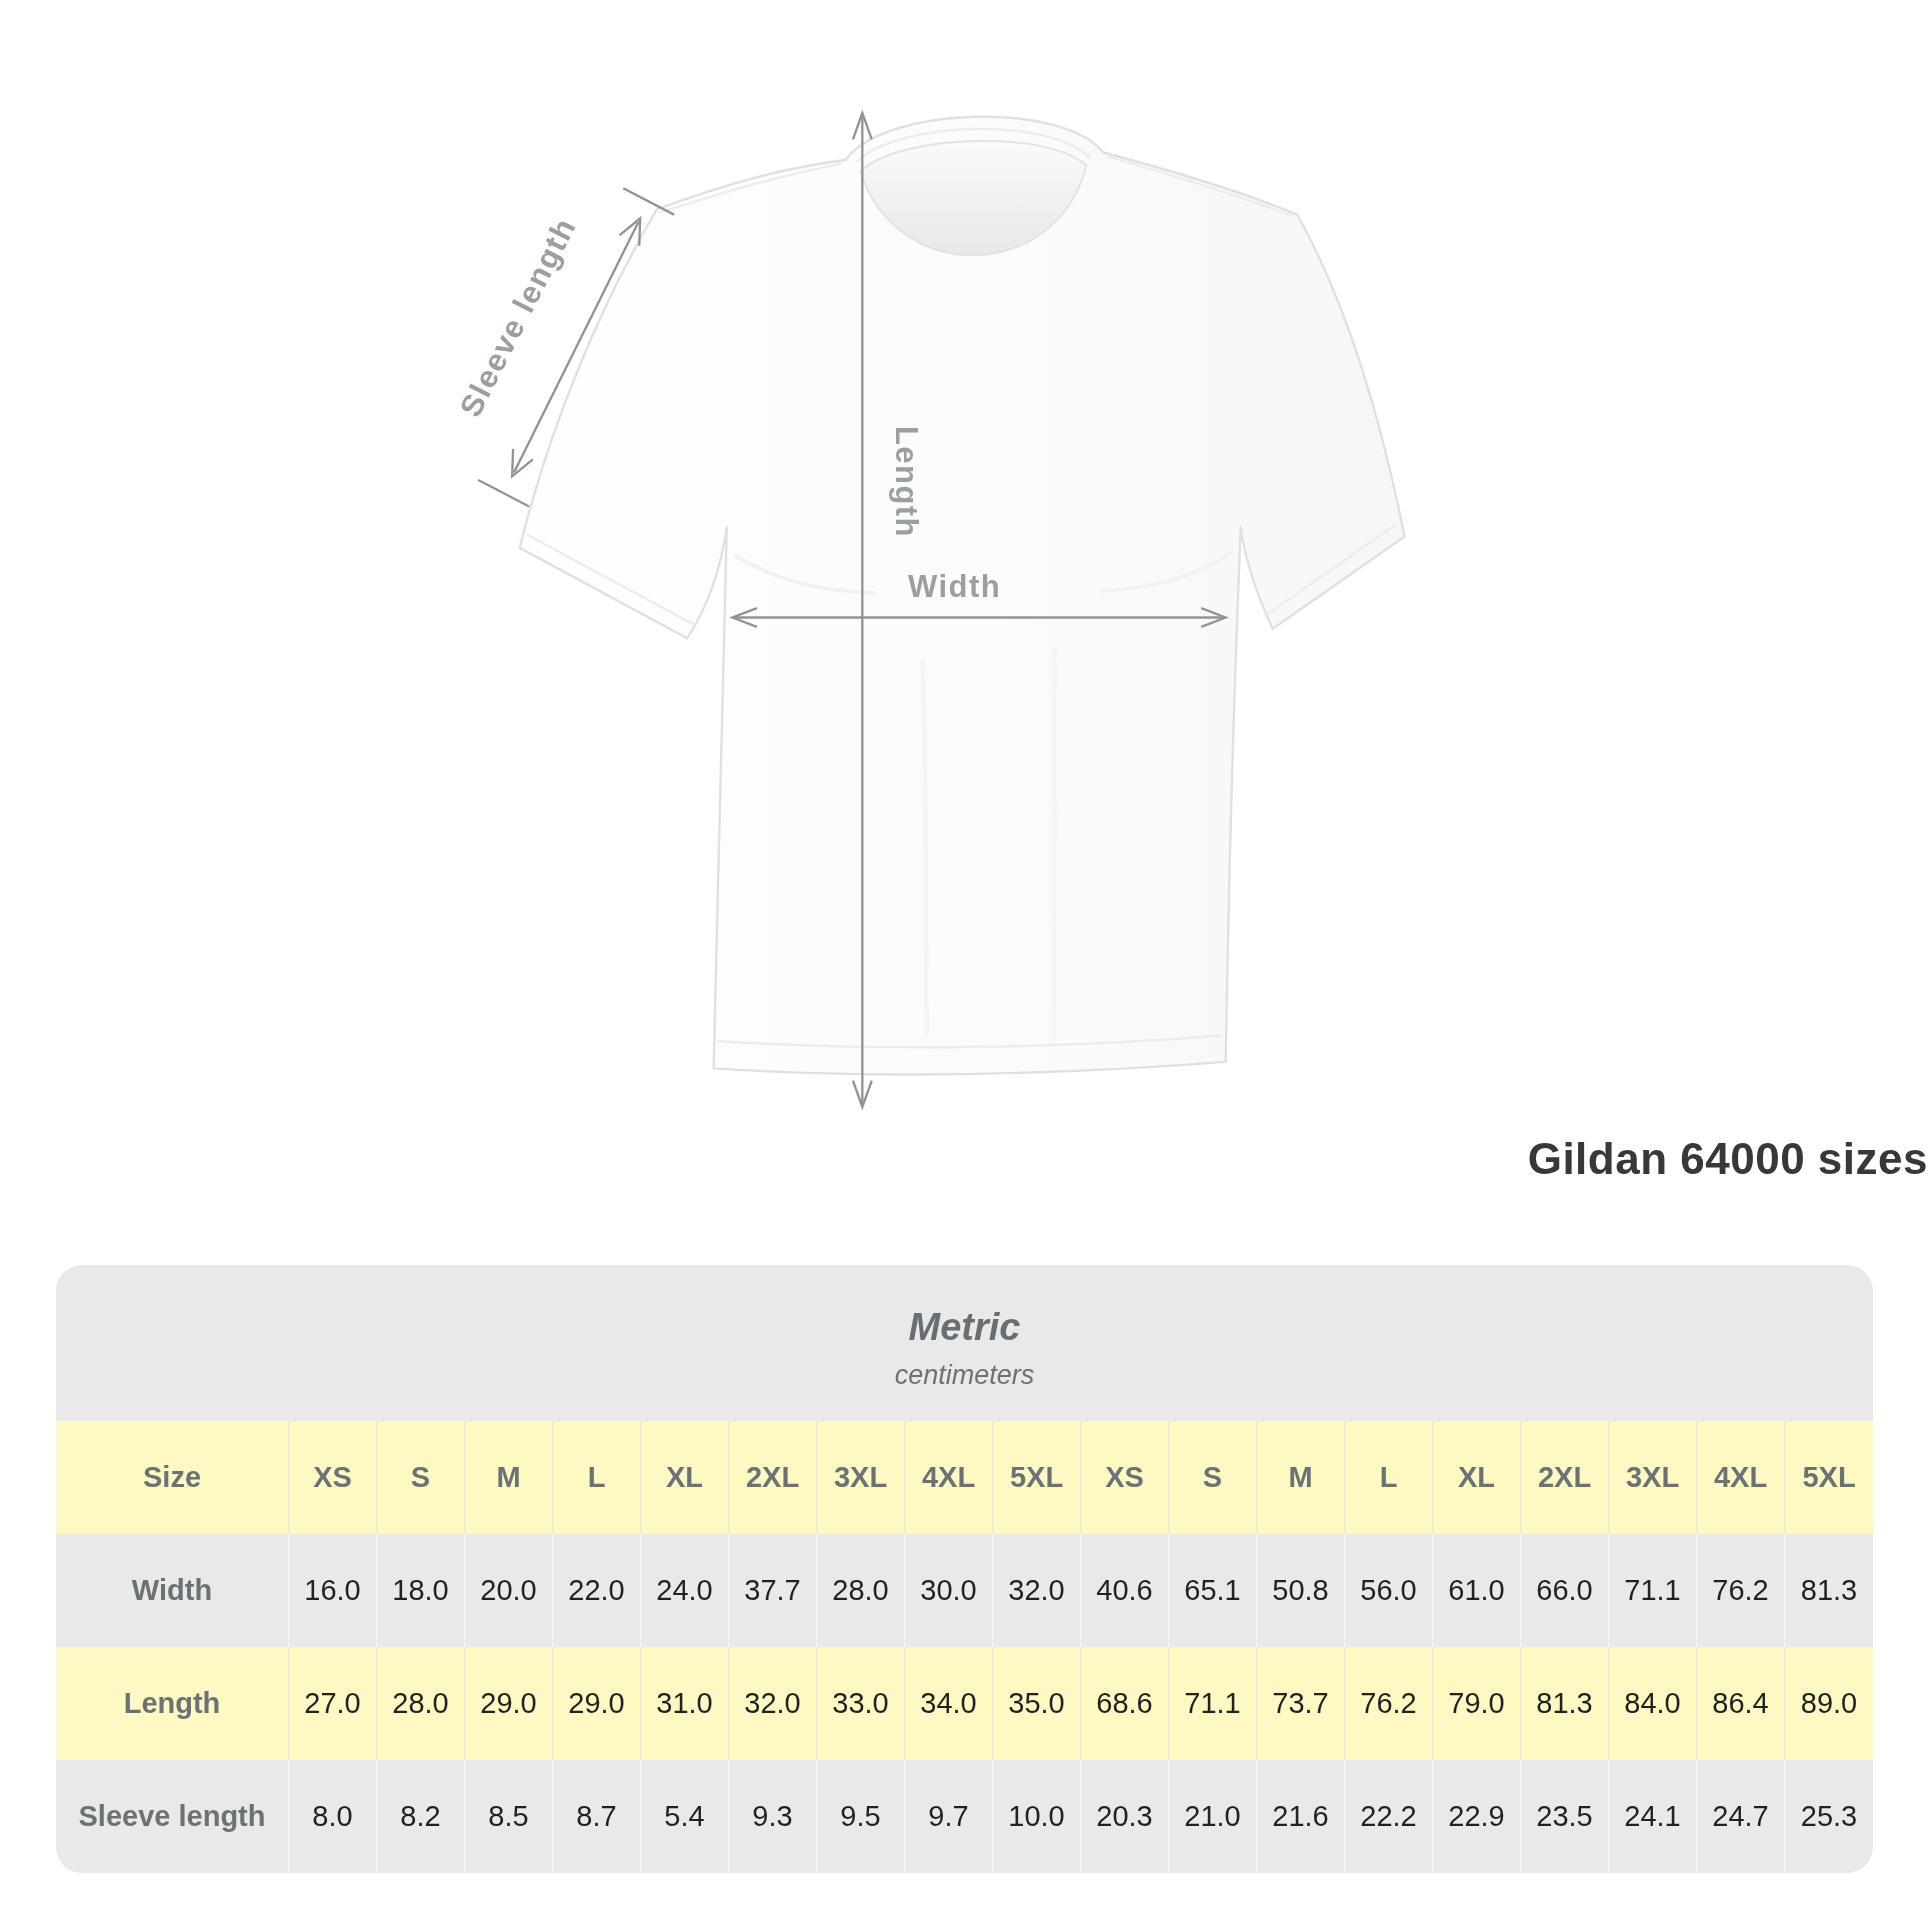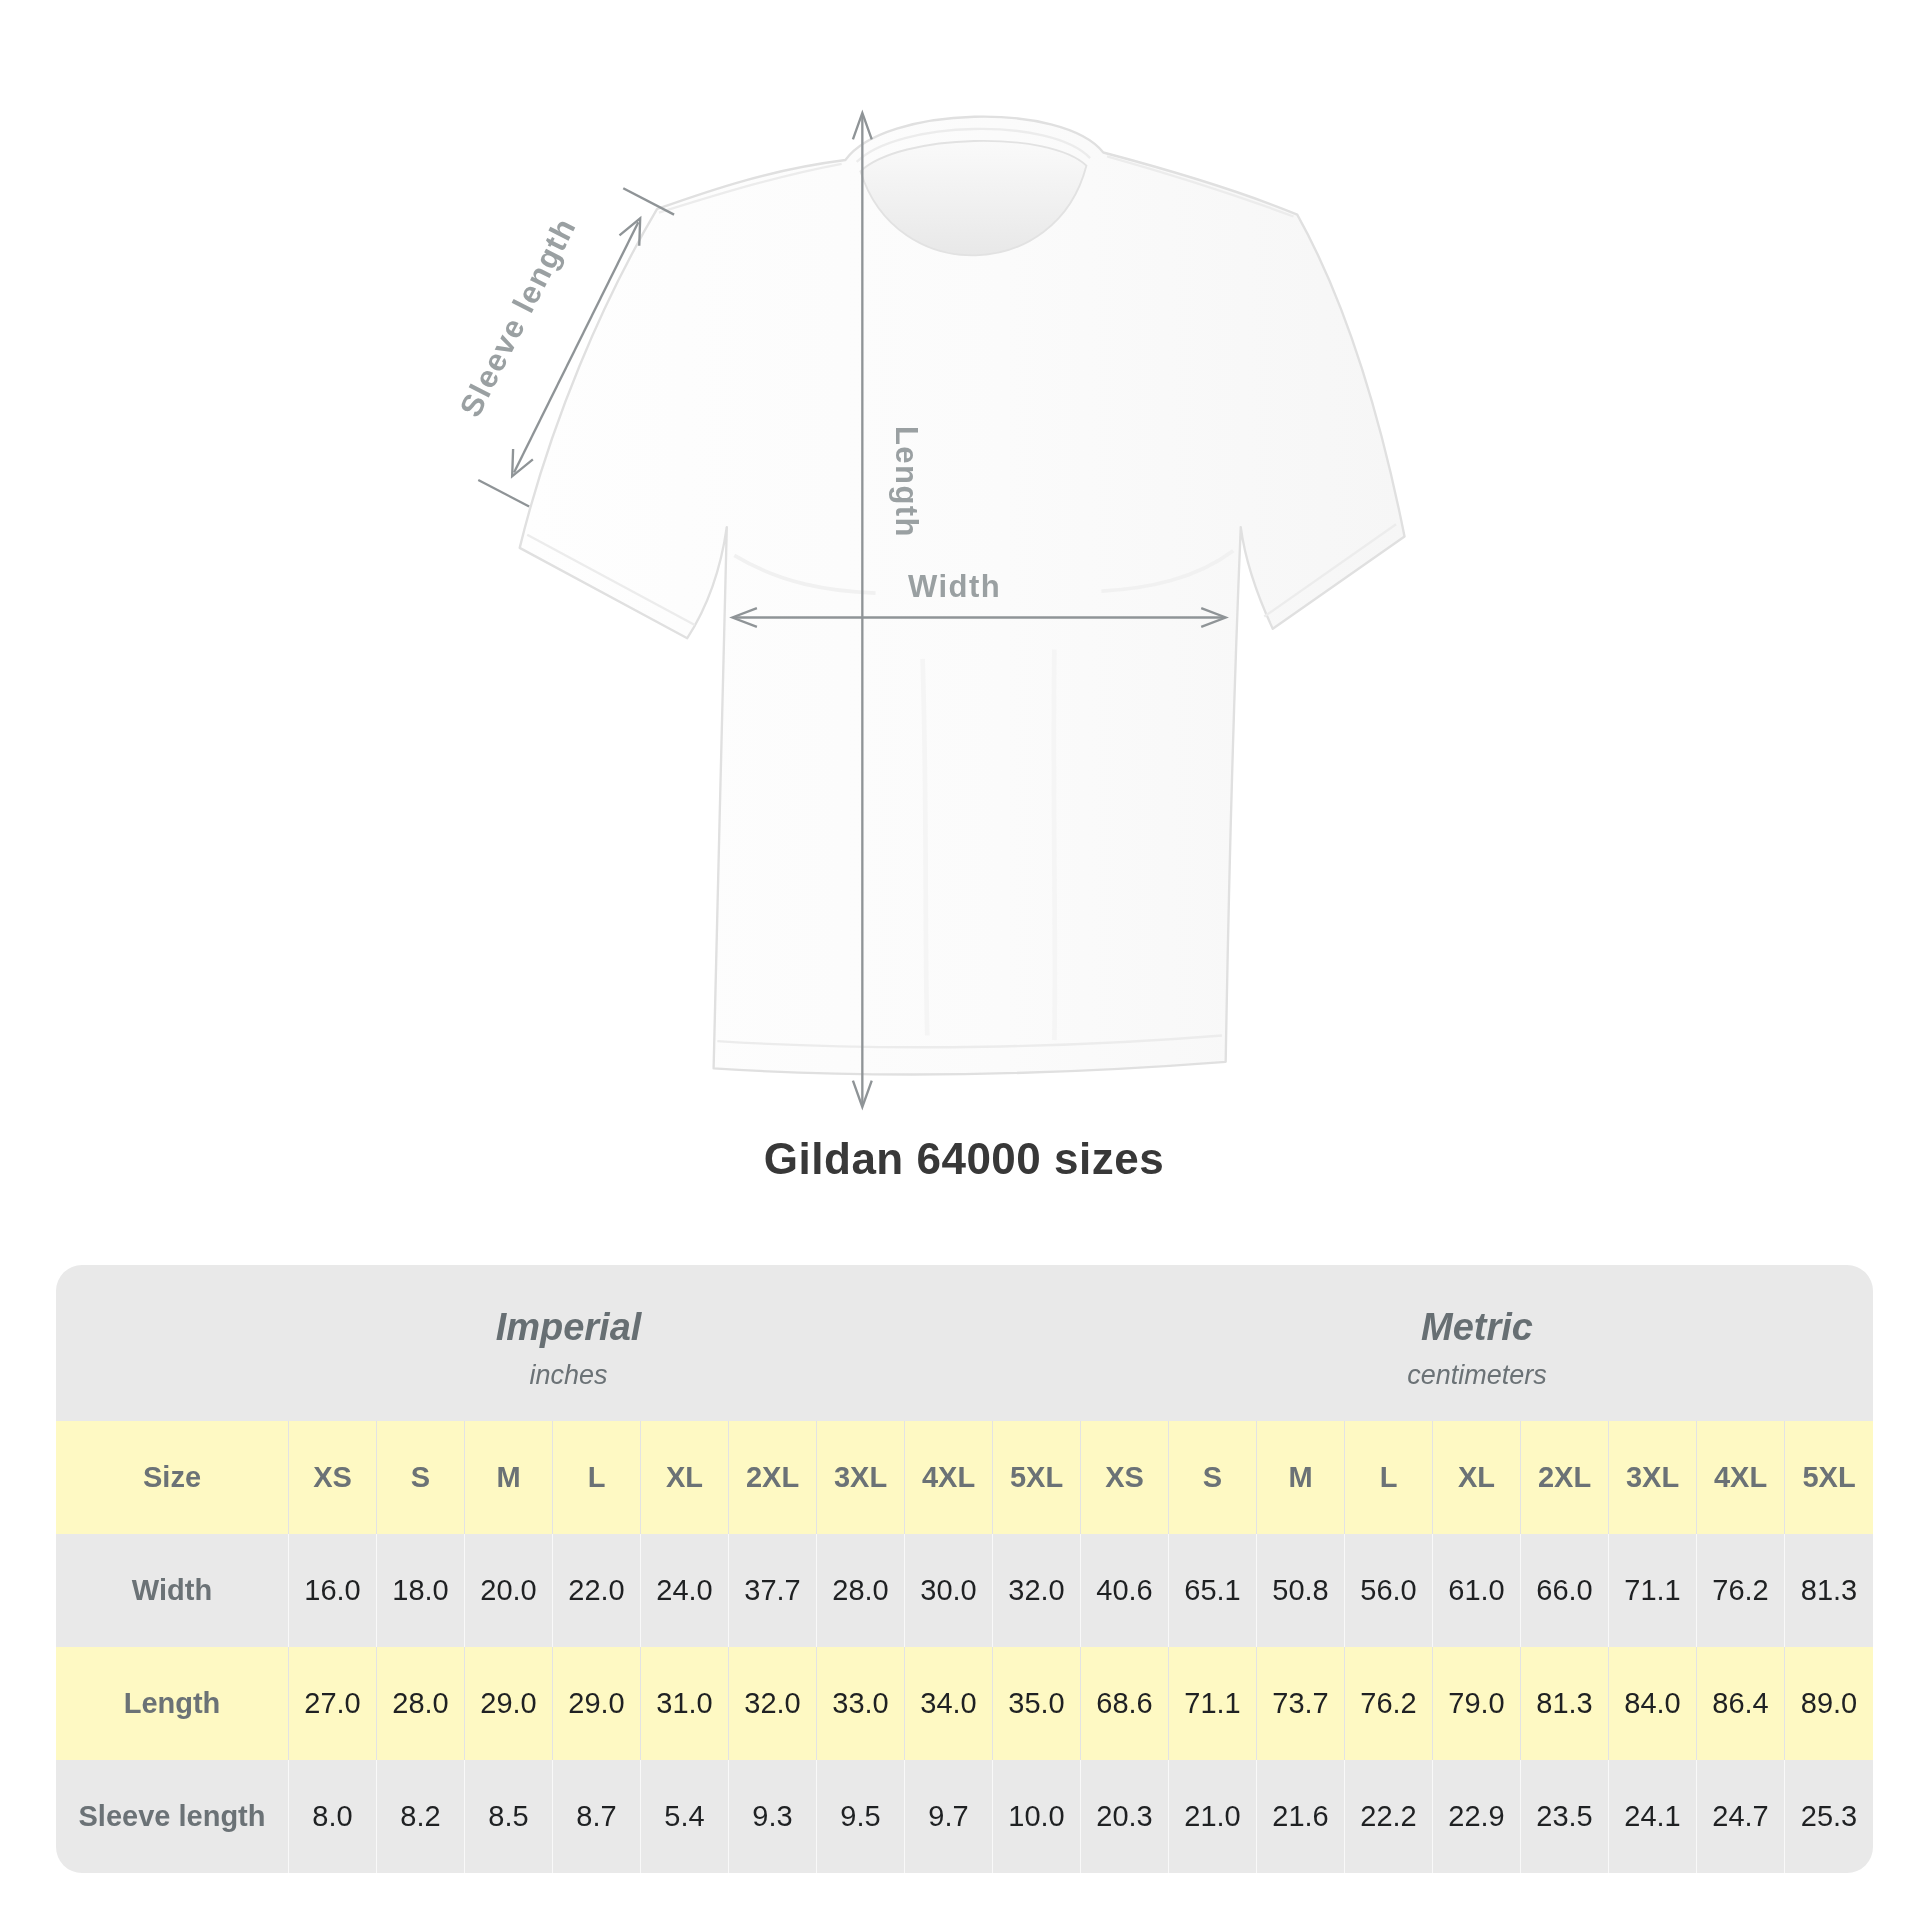--- a/index.html
+++ b/index.html
@@ -4,21 +4,21 @@
 <style>
   html,body { margin:0; padding:0; background:#ffffff; }
   .stage {
     position:relative; width:1928px; height:1928px; background:#ffffff;
     font-family:"Liberation Sans", sans-serif; overflow:hidden;
   }
   .shirt-svg { position:absolute; left:0; top:0; }
 
   .page-title {
     position:absolute; top:1134px; left:0; width:100%;
-    text-align:center; font-size:44px; font-weight:bold; color:#383838;
+    text-align:right; font-size:44px; font-weight:bold; color:#383838;
     letter-spacing:0.5px;
   }
   .page-note {
     position:absolute; top:1200px; left:0; width:100%;
     text-align:center; font-size:26px; font-style:italic; color:#5a5a5a;
   }
 
   .card {
     position:absolute; left:56px; top:1265px; width:1817px; height:608px;
     background:#e9e9e9; border-radius:26px; overflow:hidden;
@@ -122,24 +122,20 @@
       <text transform="translate(952,512) rotate(90)">Length</text>
       <text x="1014" y="634">Width</text>
     </g>
   </svg>
 
   <div class="page-title">Gildan 64000 sizes</div>
 
   <div class="card">
 
     <div class="group-row">
-      <div class="gcell imperial">
-        <div class="gtitle">Imperial</div>
-        <div class="gsub">inches</div>
-      </div>
       <div class="gcell metric">
         <div class="gtitle">Metric</div>
         <div class="gsub">centimeters</div>
       </div>
     </div>
 
     <div class="trow r-white">
       <div class="cell lab">Size</div>
       <div class="cell hd">XS</div>
       <div class="cell hd">S</div>

